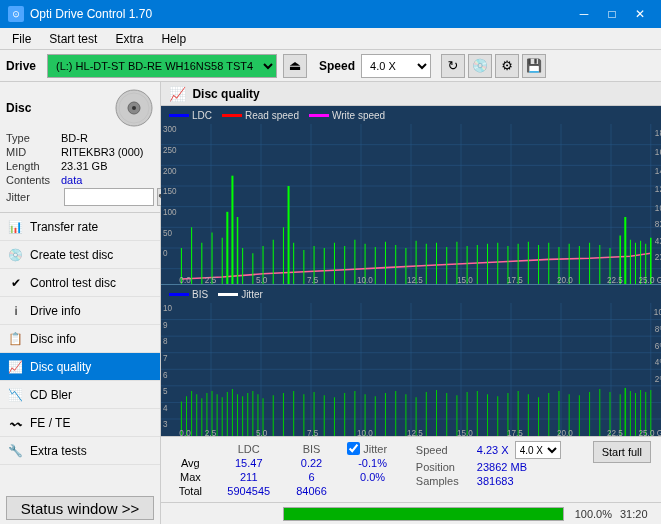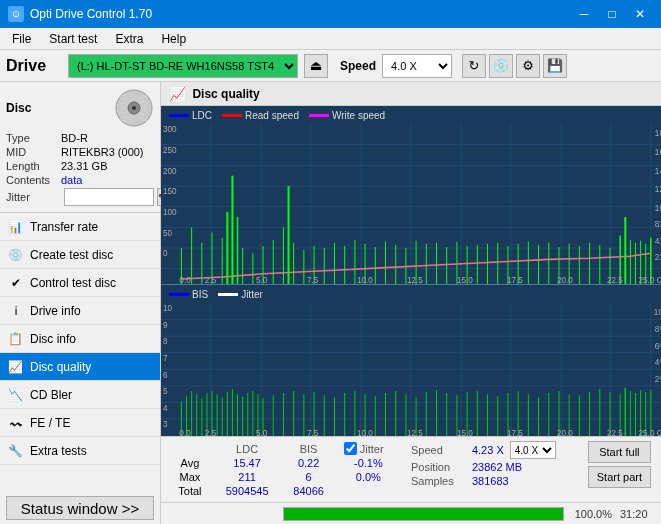--- a/index.html
+++ b/index.html
@@ -12,21 +12,21 @@
     .title-bar-text { font-size: 12px; }
     .title-bar-controls { display: flex; gap: 2px; }
     .title-btn { width: 26px; height: 20px; border: none; cursor: pointer; font-size: 12px; display: flex; align-items: center; justify-content: center; background: transparent; color: white; }
 
     
     .menu-bar { display: flex; align-items: center; background: #f0f0f0; height: 22px; padding: 0 4px; border-bottom: 1px solid #ccc; gap: 2px; }
     .menu-item { padding: 2px 8px; cursor: pointer; font-size: 12px; }
 
     
     .drive-bar { display: flex; align-items: center; background: #f0f0f0; height: 32px; padding: 2px 6px; border-bottom: 1px solid #ccc; gap: 6px; }
-    .drive-label { font-size: 16px; font-weight: bold; margin-right: 16px; }
+    .drive-label { font-size: 12px; font-weight: bold; margin-right: 5px; }
     .drive-select { height: 24px; font-size: 11px; background: #22c55e; border: 1px solid #aaa; padding: 0 4px; min-width: 230px; }
     .drive-eject-btn { width: 24px; height: 24px; background: #e0e0e0; border: 1px solid #aaa; cursor: pointer; display: flex; align-items: center; justify-content: center; }
     .speed-label { font-size: 12px; font-weight: bold; margin-left: 6px; }
     .speed-select { height: 24px; font-size: 11px; background: white; border: 1px solid #aaa; padding: 0 4px; width: 70px; }
     .toolbar-icons { display: flex; gap: 3px; margin-left: 4px; }
     .toolbar-icon-btn { width: 24px; height: 24px; background: #e0e0e0; border: 1px solid #aaa; cursor: pointer; display: flex; align-items: center; justify-content: center; font-size: 13px; }
 
     
     .main-content { display: flex; height: calc(524px - 28px - 22px - 32px); }
 
@@ -537,21 +537,20 @@
             <span class="speed-val">23862 MB</span>
           </div>
           <div class="speed-row">
             <span class="speed-label-s">Samples</span>
             <span class="speed-val">381683</span>
           </div>
         </div>
 
         <div class="action-btns">
           <button class="action-btn">Start full</button>
-          <button class="action-btn">Start part</button>
         </div>
       </div>
     </div>
 
     <div class="progress-area">
       <span class="progress-label">Tests completed</span>
       <div class="progress-bar-outer">
         <div class="progress-bar-inner" style="width:100%;"></div>
       </div>
       <span class="progress-text">100.0%</span>

